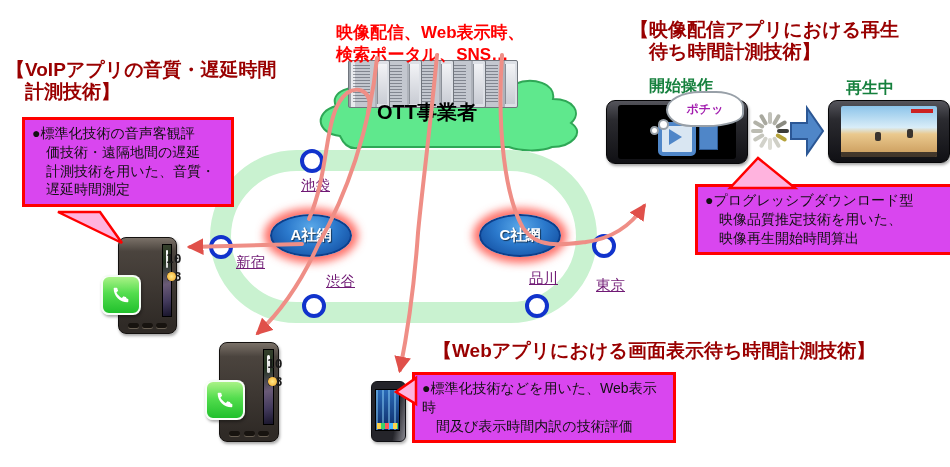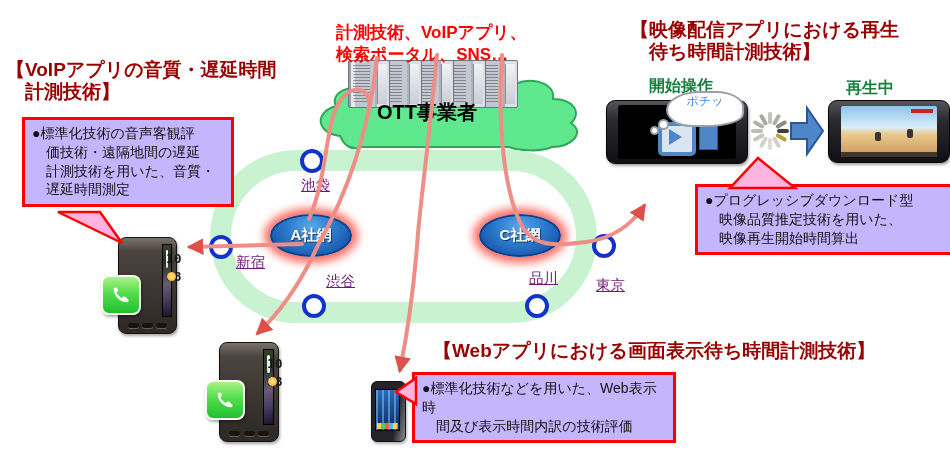--- a/index.html
+++ b/index.html
@@ -7,21 +7,21 @@
           font-family:"Liberation Sans",sans-serif;}
   .abs{position:absolute;}
   .pre{white-space:pre-line;}
   
   .svc-label{color:#f00;font-weight:bold;font-size:17px;line-height:1.28;}
   .maroon{color:#990000;font-weight:bold;font-size:19px;line-height:1.18;}
   .ott-label{color:#000;font-weight:bold;font-size:20px;}
   .small-h{color:#15803d;font-weight:bold;font-size:16px;}
   .station-label{font-size:14.5px;color:#701a75;text-decoration:underline;}
   
-  .callout{background:#c4b5fd;border:3px solid #f00;color:#111;font-size:14px;
+  .callout{background:#d946ef;border:3px solid #f00;color:#111;font-size:14px;
            line-height:1.34;padding:4px 7px 5px;box-sizing:border-box;}
   
   .ring{left:210px;top:150px;width:387px;height:173px;border:21px solid #c9f2d0;
         border-radius:92px;box-sizing:border-box;}
   .net-oval{width:82px;height:43px;border-radius:50%;
         background:radial-gradient(ellipse at 50% 28%,#5aa8e8 0%,#2b79cc 45%,#1b5cae 75%,#124a93 100%);
         border:2px solid #0d3f8c;color:#fff;font-weight:bold;font-size:15px;
         display:flex;align-items:center;justify-content:center;box-sizing:border-box;
         box-shadow:0 0 9px 6px rgba(255,75,65,.8);text-shadow:1px 1px 1px rgba(0,0,0,.6);}
   .station{width:24px;height:24px;border-radius:50%;background:#fff;
@@ -69,22 +69,22 @@
   .playbtn::after{content:"";position:absolute;left:7px;top:3px;border-left:13px solid #4f86c8;
         border-top:8px solid transparent;border-bottom:8px solid transparent;}
   .pausebar{position:absolute;left:92px;top:22px;width:17px;height:25px;background:#4f86c8;
         border:1px solid #2f5c96;}
   .video{position:absolute;left:12px;right:12px;top:5px;bottom:5px;border-radius:2px;overflow:hidden;
         background:linear-gradient(180deg,#8cc4ea 0%,#d9edf8 42%,#eac98e 55%,#c89858 100%);}
   .video .logo{position:absolute;right:4px;top:3px;width:22px;height:4px;background:#cc2222;}
   .video .speck{position:absolute;width:6px;height:9px;background:#3a3530;border-radius:2px;}
   .video .seek{position:absolute;left:0;right:0;bottom:0;height:5px;background:rgba(20,20,25,.75);}
   
-  .bubble{background:#fff;border:2px solid #98a0a8;color:#3b82f6;font-size:12px;font-weight:normal;
-        display:flex;align-items:flex-start;justify-content:center;z-index:26;
+  .bubble{background:#fff;border:2px solid #98a0a8;color:#a21caf;font-size:12px;font-weight:bold;
+        display:flex;align-items:center;justify-content:center;z-index:26;
         border-radius:55% 45% 60% 40% / 65% 55% 45% 60%;}
   .bubble-dot{background:#fff;border:2px solid #98a0a8;border-radius:50%;z-index:26;}
   .fg{pointer-events:none;z-index:60;}
   .z20{z-index:20;}
 </style>
 </head>
 <body>
 
 <div id="canvas">
 
@@ -114,21 +114,21 @@
   <div class="abs station-label" style="left:326px;top:272px;z-index:7">渋谷</div>
   <div class="abs station-label" style="left:529px;top:269px;z-index:7">品川</div>
   <div class="abs station-label" style="left:596px;top:276px;z-index:7">東京</div>
 
   <div class="abs server" style="left:476px;z-index:9"></div>
   <div class="abs server" style="left:444px;z-index:10"></div>
   <div class="abs server" style="left:412px;z-index:11"></div>
   <div class="abs server" style="left:380px;z-index:12"></div>
   <div class="abs server" style="left:348px;z-index:13"></div>
 
-  <div class="abs svc-label pre" style="left:336px;top:22px;z-index:15">計測技術、VoIPアプリ、
+  <div class="abs svc-label pre" style="left:336px;top:22px;z-index:15">映像配信、Web表示時、
 検索ポータル、SNS…</div>
   <div class="abs ott-label" style="left:377px;top:99px;z-index:15">OTT事業者</div>
 
   <div class="abs maroon pre" style="left:6px;top:59px;z-index:15">【VoIPアプリの音質・遅延時間
 　計測技術】</div>
   <div class="abs callout pre" style="left:22px;top:117px;width:212px;z-index:30">●標準化技術の音声客観評
 　価技術・遠隔地間の遅延
 　計測技術を用いた、音質・
 　遅延時間測定</div>
 

